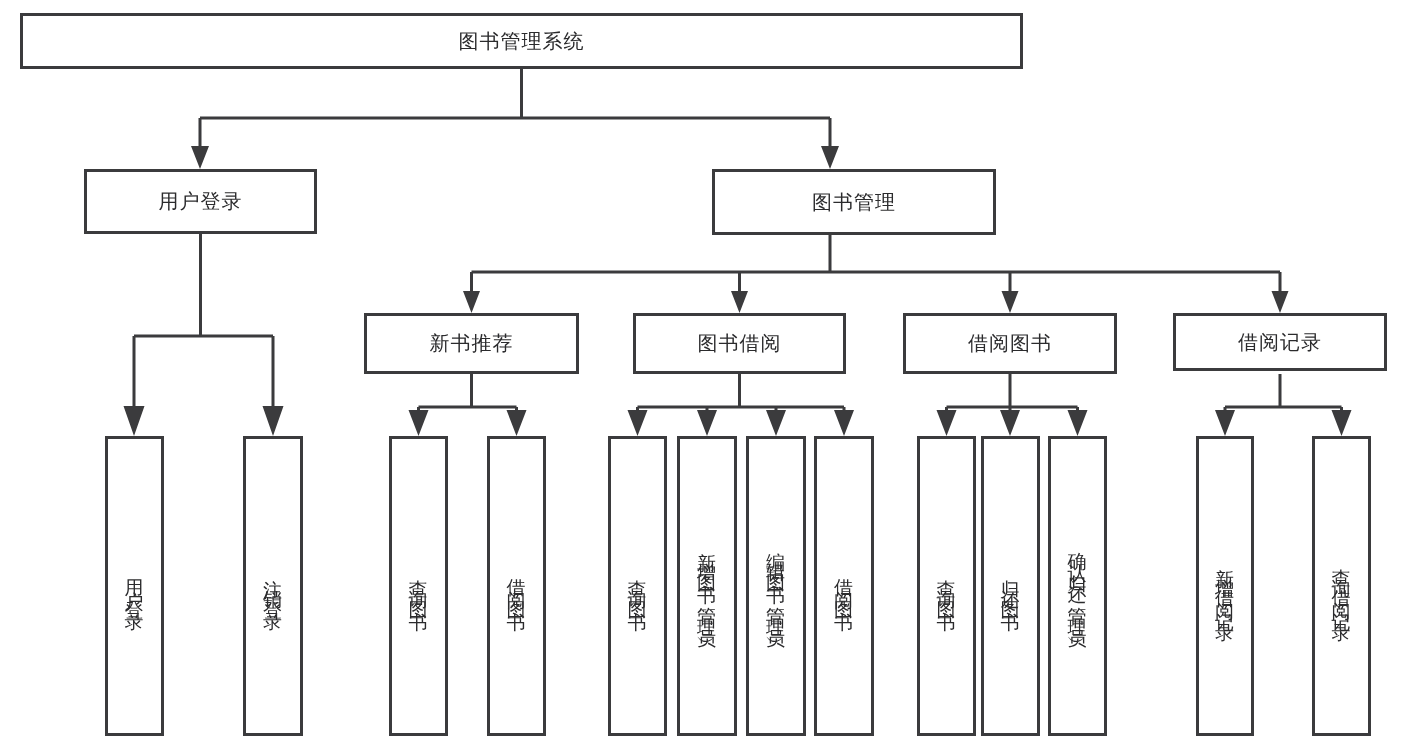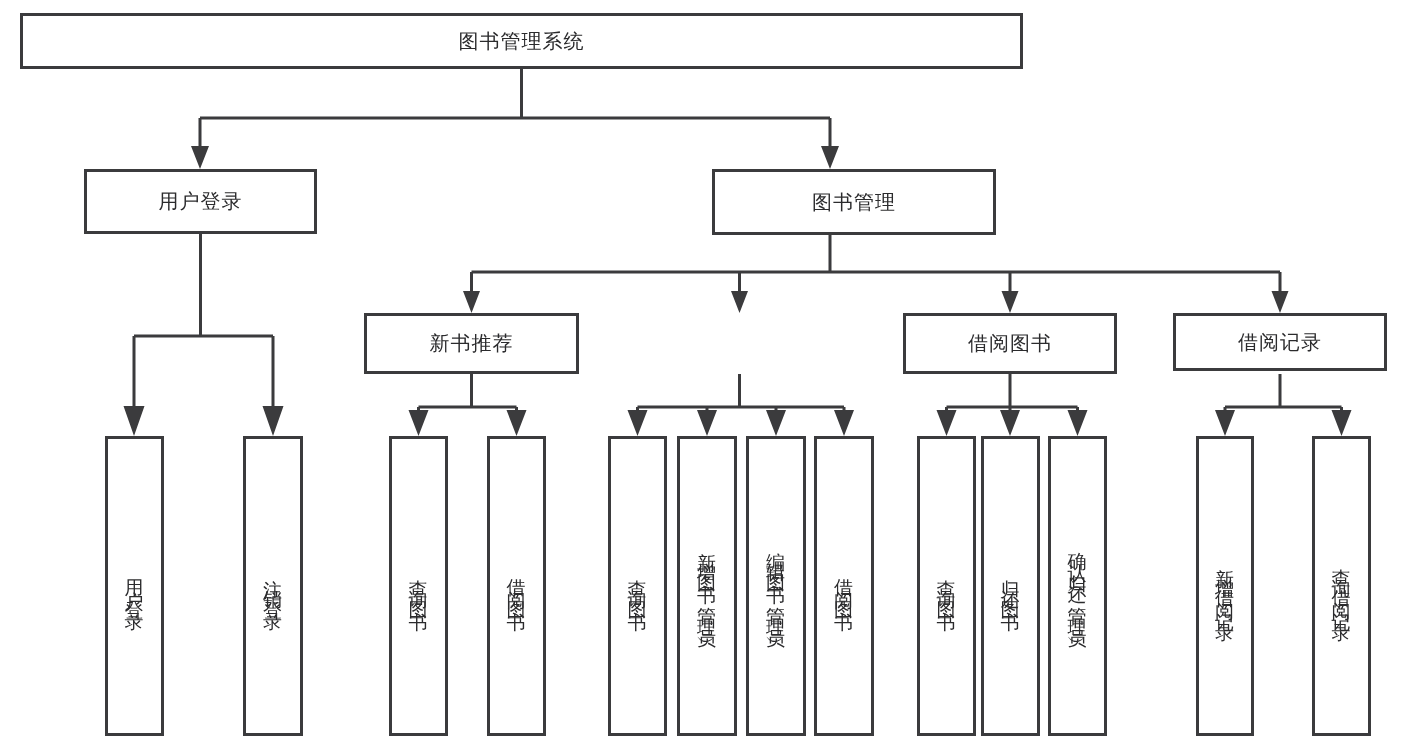--- a/index.html
+++ b/index.html
@@ -91,20 +91,23 @@
   <div class="box hbox" style="left:84px;top:169px;width:233px;height:65px">
     <span class="lbl">用户登录</span>
   </div>
   <div class="box hbox" style="left:712px;top:169px;width:284px;height:66px">
     <span class="lbl">图书管理</span>
   </div>
 
   <div class="box hbox" style="left:364px;top:313px;width:215px;height:61px">
     <span class="lbl">新书推荐</span>
   </div>
+  <div class="box hbox" style="left:633px;top:313px;width:213px;height:61px">
+    <span class="lbl">图书借阅</span>
+  </div>
   <div class="box hbox" style="left:903px;top:313px;width:214px;height:61px">
     <span class="lbl">借阅图书</span>
   </div>
   <div class="box hbox" style="left:1173px;top:313px;width:214px;height:58px">
     <span class="lbl">借阅记录</span>
   </div>
 
   <div class="box vbox" style="left:105px;top:436px;width:59px;height:300px">
     <span class="lbl">用户登录</span>
   </div>

